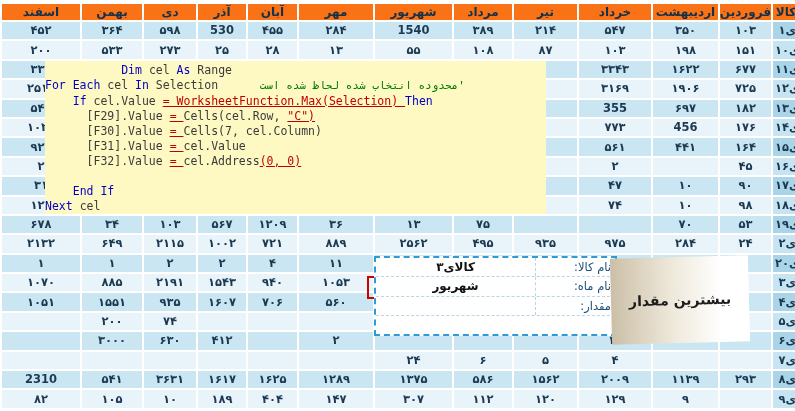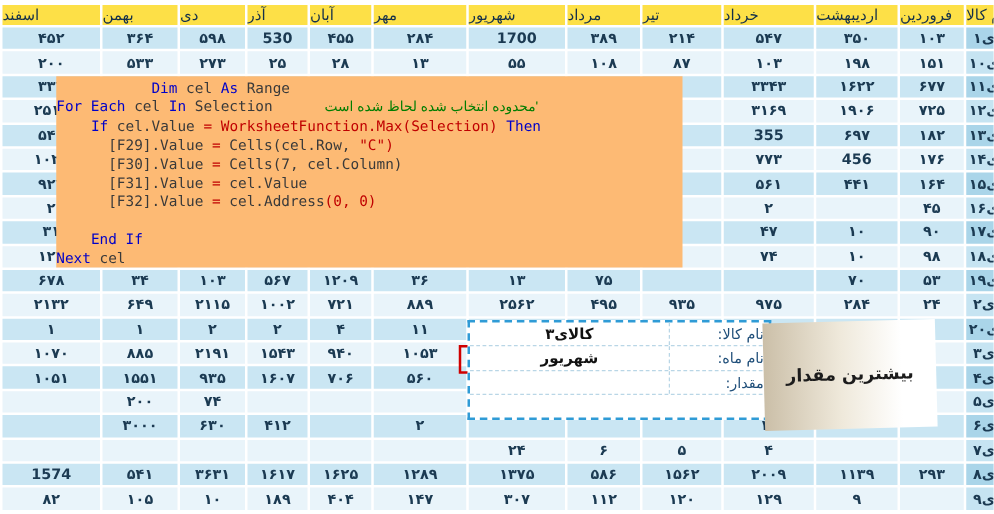--- a/index.html
+++ b/index.html
@@ -1,37 +1,37 @@
 <!DOCTYPE html>
 <html lang="fa"><head>
 <meta charset="utf-8">
 <style>
   html,body{margin:0;padding:0;background:#fff;}
   .stage{position:relative;width:795px;height:411px;background:#ffffff;overflow:hidden;
          font-family:"DejaVu Sans","Liberation Sans",sans-serif;}
   
   table.sheet{position:absolute;top:2px;left:0;width:795px;direction:rtl;
               border-collapse:separate;border-spacing:2px;table-layout:fixed;background:#ffffff;}
-  table.sheet th{background:#fde047;color:#14304a;font-weight:normal;font-size:12px;
-                 height:16px;line-height:16px;text-align:left;padding:0;overflow:hidden;white-space:nowrap;}
+  table.sheet th{background:#f97316;color:#14304a;font-weight:bold;font-size:12px;
+                 height:16px;line-height:16px;text-align:center;padding:0;overflow:hidden;white-space:nowrap;}
   table.sheet td{height:17.4px;line-height:17px;font-size:11.5px;font-weight:bold;color:#1b3a52;
                  text-align:center;padding:0;overflow:hidden;white-space:nowrap;}
   tr.odd  td{background:#cae6f3;}
   tr.even td{background:#e9f4fa;}
   tr.odd  td.namecol{background:#aad5e9;}
   tr.even td.namecol{background:#c6e4f2;}
   td.namecol{text-align:right;padding-right:9px;}
   
-  .code-overlay{position:absolute;left:45px;top:61px;width:501px;height:151px;background:#fdba74;
+  .code-overlay{position:absolute;left:45px;top:61px;width:501px;height:151px;background:#fef9c3;
                 z-index:10;font-family:"DejaVu Sans Mono","Liberation Mono",monospace;
                 font-size:11.5px;line-height:15px;white-space:pre;overflow:hidden;padding-top:2px;}
   .code-overlay .kw{color:#0000c8;}
   .code-overlay .id{color:#3a3a3a;}
-  .code-overlay .rd{color:#c00000;}
-  .code-overlay .cm{color:#007d00;direction:rtl;unicode-bidi:embed;font-family:Liberation Sans, sans-serif;font-size:11px;}
+  .code-overlay .rd{color:#c00000;text-decoration:underline;}
+  .code-overlay .cm{color:#007d00;direction:rtl;unicode-bidi:embed;font-family:Liberation Mono, monospace;font-size:11px;}
   
   .red-edge{position:absolute;left:367px;top:276px;width:10px;height:19px;
             border:2px solid #cf0000;z-index:4;background:transparent;}
   
   .info-panel{position:absolute;left:374px;top:256px;width:243px;height:80px;background:#ffffff;
               border:2px dashed #2f9bd6;box-sizing:border-box;z-index:6;direction:rtl;
               display:flex;flex-direction:column;}
   .ip-row{flex:1;display:flex;align-items:center;border-bottom:1px dashed #b9d6e6;}
   .ip-row:last-child{border-bottom:none;}
   .ip-label{width:80px;color:#1f4e79;font-size:11.5px;font-weight:normal;text-align:right;
@@ -83,21 +83,21 @@
         </tr>
       </thead>
     <tbody id="tbody">
         <tr class="odd">
           <td class="namecol">کالای۱</td>
           <td>۱۰۳</td>
           <td>۳۵۰</td>
           <td>۵۴۷</td>
           <td>۲۱۴</td>
           <td>۳۸۹</td>
-          <td>1700</td>
+          <td>1540</td>
           <td>۲۸۴</td>
           <td>۴۵۵</td>
           <td>530</td>
           <td>۵۹۸</td>
           <td>۳۶۴</td>
           <td>۴۵۲</td>
         </tr>
         <tr class="even">
           <td class="namecol">کالای۱۰</td>
           <td>۱۵۱</td>
@@ -359,21 +359,21 @@
           <td>۱۱۳۹</td>
           <td>۲۰۰۹</td>
           <td>۱۵۶۲</td>
           <td>۵۸۶</td>
           <td>۱۳۷۵</td>
           <td>۱۲۸۹</td>
           <td>۱۶۲۵</td>
           <td>۱۶۱۷</td>
           <td>۳۶۳۱</td>
           <td>۵۴۱</td>
-          <td>1574</td>
+          <td>2310</td>
         </tr>
         <tr class="even">
           <td class="namecol">کالای۹</td>
           <td></td>
           <td>۹</td>
           <td>۱۲۹</td>
           <td>۱۲۰</td>
           <td>۱۱۲</td>
           <td>۳۰۷</td>
           <td>۱۴۷</td>

